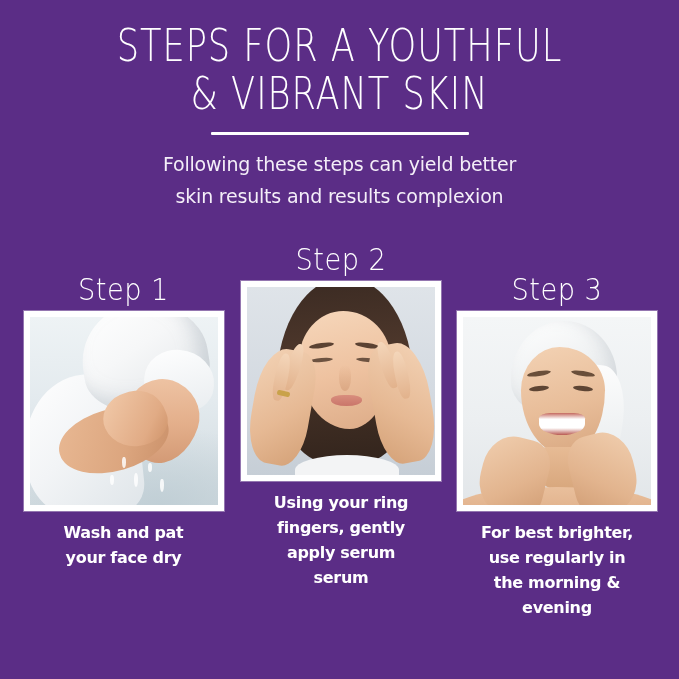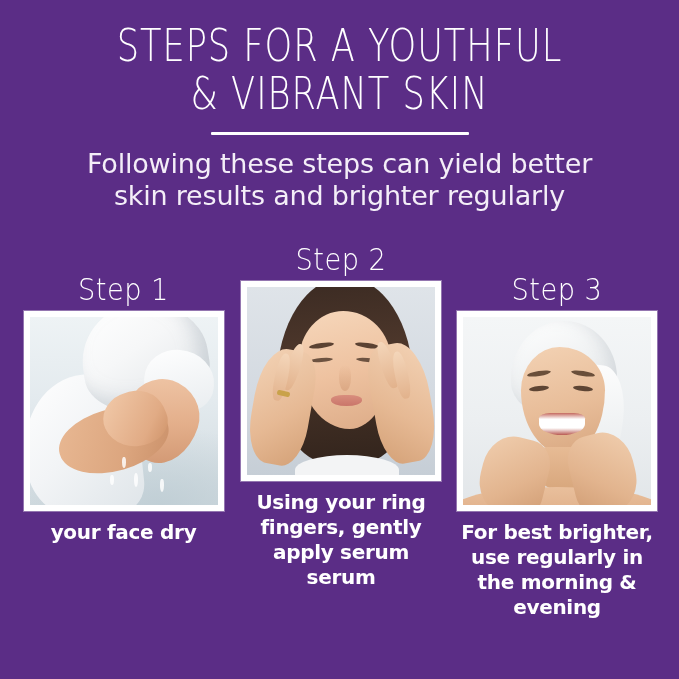--- a/index.html
+++ b/index.html
@@ -55,21 +55,21 @@
     margin: 14px auto 0 auto;
     border-radius: 1px;
   }
 
   .subtitle {
     margin: 13px auto 0 auto;
     width: 560px;
     color: #f4eef8;
     font-family: "DejaVu Sans", sans-serif;
     font-weight: 400;
-    font-size: 27px;
+    font-size: 19px;
     line-height: 32px;
     letter-spacing: -0.2px;
   }
   .subtitle-line {
     display: block;
   }
 
   
   .steps {
     position: absolute;
@@ -358,42 +358,42 @@
     width: 204px; height: 40px;
     background: linear-gradient(180deg, #e9bf9c 0%, #dcaa82 100%);
     border-radius: 50% 50% 0 0;
   }
 
   .step-caption {
     margin: 9px auto 10px auto;
     color: #ffffff;
     font-family: "DejaVu Sans", sans-serif;
     font-weight: 700;
-    font-size: 20px;
+    font-size: 16px;
     line-height: 25px;
     letter-spacing: -0.3px;
   }
   .caption-line {
     display: block;
   }
 </style>
 </head>
 <body>
 
 <div id="infographic">
 
   <div class="header">
     <h1 class="title">
       <span class="title-line">STEPS FOR A YOUTHFUL</span>
       <span class="title-line">&amp; VIBRANT SKIN</span>
     </h1>
     <div class="divider"></div>
     <p class="subtitle">
       <span class="subtitle-line">Following these steps can yield better</span>
-      <span class="subtitle-line">skin results and brighter regularly</span>
+      <span class="subtitle-line">skin results and results complexion</span>
     </p>
   </div>
 
   <div class="steps">
 
     <div class="step step-1">
       <div class="step-label">Step 1</div>
       <div class="photo-frame">
         <div class="photo ph1">
           <div class="shoulder"></div>
@@ -402,20 +402,21 @@
           <div class="arm"></div>
           <div class="hand"></div>
           <div class="drop d1"></div>
           <div class="drop d2"></div>
           <div class="drop d3"></div>
           <div class="drop d4"></div>
           <div class="drop d5"></div>
         </div>
       </div>
       <div class="step-caption">
+        <span class="caption-line">Wash and pat</span>
         <span class="caption-line">your face dry</span>
       </div>
     </div>
 
     <div class="step step-2">
       <div class="step-label">Step 2</div>
       <div class="photo-frame">
         <div class="photo ph2">
           <div class="hair"></div>
           <div class="face"></div>

